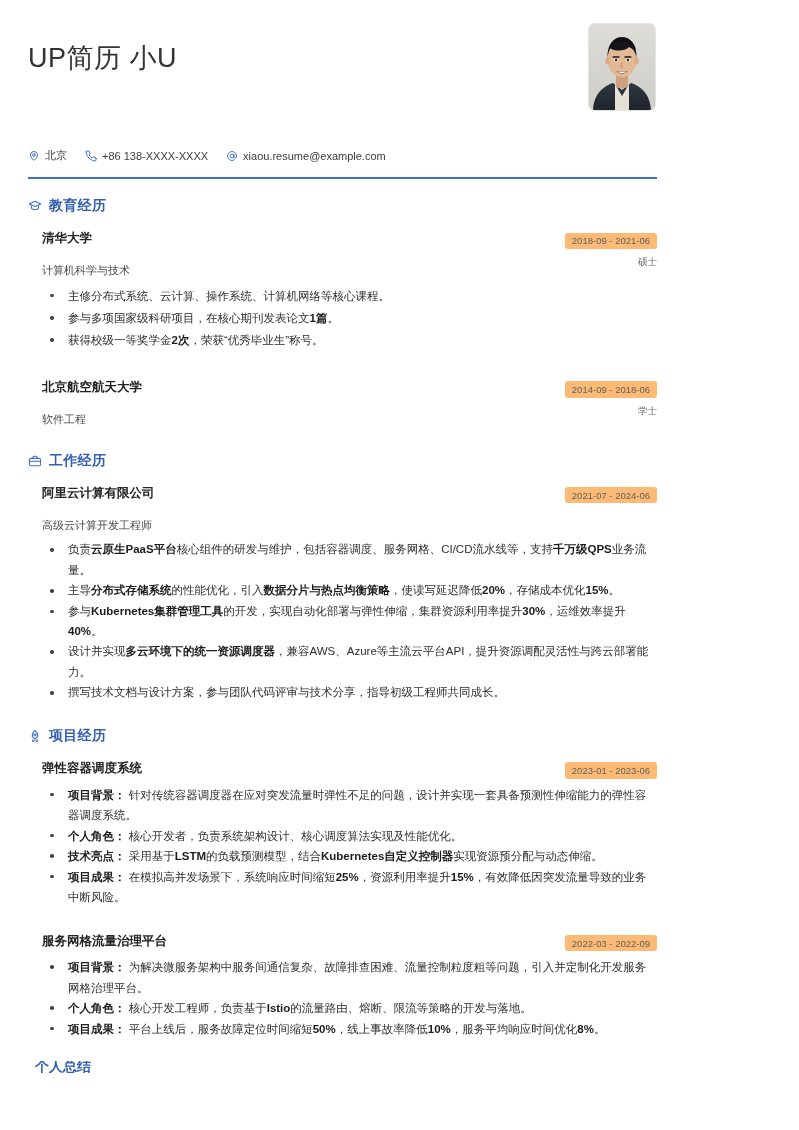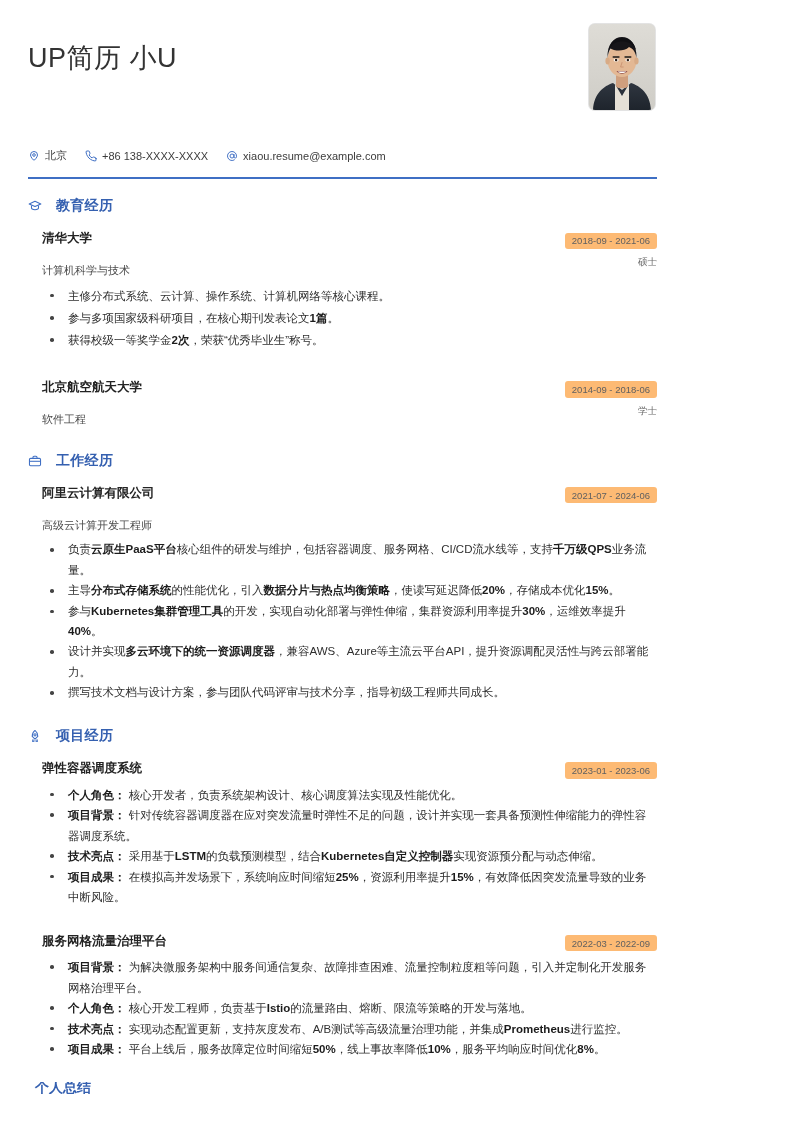--- a/index.html
+++ b/index.html
@@ -78,21 +78,21 @@
     background: #3f6fc4;
     margin-top: 14px;
     width: 100%;
   }
 
   
   .section { margin-top: 18px; }
   .section-head {
     display: flex;
     align-items: center;
-    gap: 14px;
+    gap: 7px;
     color: #3560b0;
     font-size: 14px;
     font-weight: 700;
     letter-spacing: 0.3px;
   }
   .section-head .sico {
     width: 14px; height: 14px;
     display: inline-flex; align-items: center; justify-content: center;
     color: #3f6fc4;
     flex: 0 0 auto;
@@ -348,40 +348,39 @@
     <div class="entry">
       <div class="entry-head">
         <div class="entry-titles">
           <div class="entry-title">弹性容器调度系统</div>
         </div>
         <div class="entry-meta">
           <span class="date-badge">2023-01 - 2023-06</span>
         </div>
       </div>
       <ul class="bullets proj">
+          <li><span class="b">项目背景：</span><span> 针对传统容器调度器在应对突发流量时弹性不足的问题，设计并实现一套具备预测性伸缩能力的弹性容器调度系统。</span></li>
           <li><span class="b">个人角色：</span><span> 核心开发者，负责系统架构设计、核心调度算法实现及性能优化。</span></li>
-          <li><span class="b">项目背景：</span><span> 针对传统容器调度器在应对突发流量时弹性不足的问题，设计并实现一套具备预测性伸缩能力的弹性容器调度系统。</span></li>
           <li><span class="b">技术亮点：</span><span> 采用基于</span><span class="b">LSTM</span><span>的负载预测模型，结合</span><span class="b">Kubernetes自定义控制器</span><span>实现资源预分配与动态伸缩。</span></li>
           <li><span class="b">项目成果：</span><span> 在模拟高并发场景下，系统响应时间缩短</span><span class="b">25%</span><span>，资源利用率提升</span><span class="b">15%</span><span>，有效降低因突发流量导致的业务中断风险。</span></li>
         </ul>
     </div>
 
     <div class="entry" style="margin-top:24px;">
       <div class="entry-head">
         <div class="entry-titles">
           <div class="entry-title">服务网格流量治理平台</div>
         </div>
         <div class="entry-meta">
           <span class="date-badge">2022-03 - 2022-09</span>
         </div>
       </div>
       <ul class="bullets proj">
           <li><span class="b">项目背景：</span><span> 为解决微服务架构中服务间通信复杂、故障排查困难、流量控制粒度粗等问题，引入并定制化开发服务网格治理平台。</span></li>
           <li><span class="b">个人角色：</span><span> 核心开发工程师，负责基于</span><span class="b">Istio</span><span>的流量路由、熔断、限流等策略的开发与落地。</span></li>
-          <li><span class="b">技术亮点：</span><span> 实现动态配置更新，支持灰度发布、A/B测试等高级流量治理功能，并集成</span><span class="b">Prometheus</span><span>进行监控。</span></li>
           <li><span class="b">项目成果：</span><span> 平台上线后，服务故障定位时间缩短</span><span class="b">50%</span><span>，线上事故率降低</span><span class="b">10%</span><span>，服务平均响应时间优化</span><span class="b">8%</span><span>。</span></li>
         </ul>
     </div>
   </div>
 
   <div class="cut-section">
     <span class="sico">
       <svg viewBox="0 0 24 24" fill="none" stroke="currentColor" stroke-width="1.8">
         <circle cx="12" cy="8" r="4"></circle>
         <path d="M4 21c0-4 3.6-6.5 8-6.5s8 2.5 8 6.5"></path>

